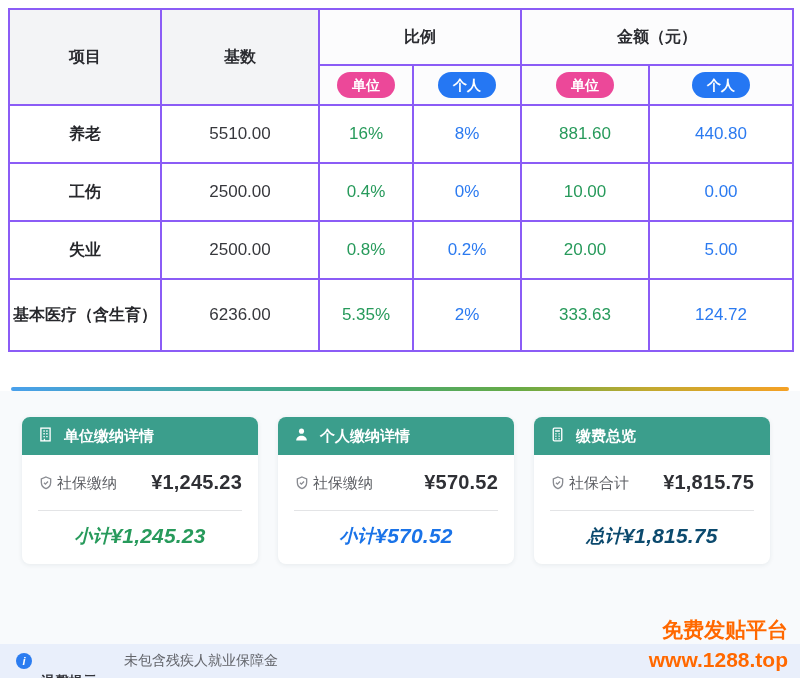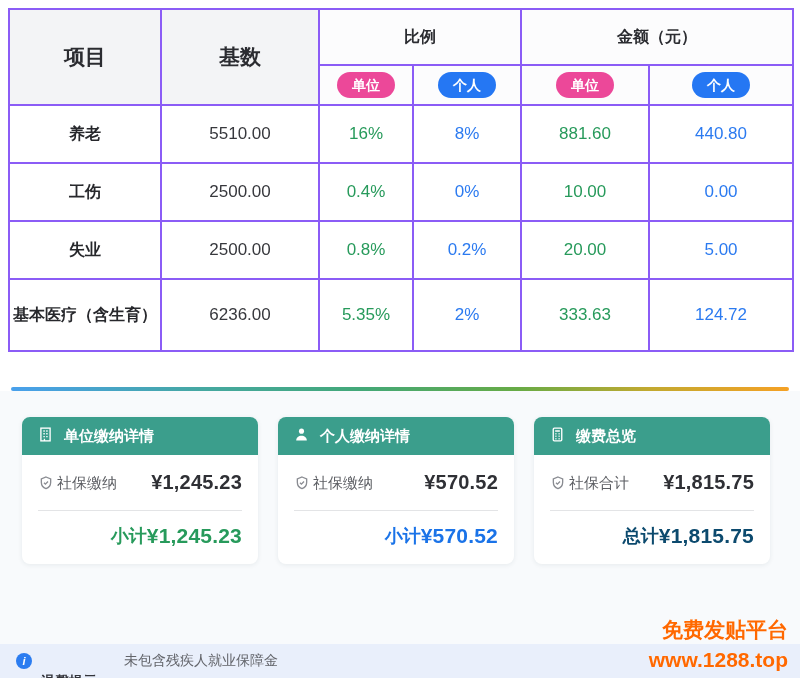--- a/index.html
+++ b/index.html
@@ -7,21 +7,21 @@
   body {
     font-family:"Liberation Sans","DejaVu Sans",sans-serif;
     background:#ffffff; color:#2b2c31;
   }
   .page { position:relative; width:800px; height:678px; display:flex; flex-direction:column; }
 
   
   .table-wrap { padding:8px 8px 0 8px; background:#fff; }
   table { width:784px; border-collapse:collapse; table-layout:fixed; }
   th, td { border:2px solid #8b5cf6; text-align:center; vertical-align:middle; }
-  th.item-h, th.base-h { background:#f3f4f6; font-size:21px; font-weight:bold; color:#2b2c31;margin-left:48px; }
+  th.item-h, th.base-h { background:#f3f4f6; font-size:16px; font-weight:bold; color:#2b2c31;margin-left:48px; }
   th.group-h { background:#fcfcfd; font-size:16px; font-weight:bold; color:#2b2c31; height:56px; }
   th.pill-h { background:#fcfcfd; height:40px; }
   td { background:#fff; font-size:17px; }
   tr.r-std { height:58px; }
   tr.r-tall { height:72px; }
   td.item-c { font-weight:bold; color:#27282c; font-size:16px; padding:0 3px; }
   td.base-c { color:#37383d; }
   .txt-green { color:#279a5b; }
   .txt-blue  { color:#2b7af0; }
   .pill { display:inline-block; min-width:58px; padding:5px 13px; border-radius:15px;
@@ -39,22 +39,22 @@
   .card { width:236px; background:#fff; border-radius:8px;
           box-shadow:0 1px 5px rgba(30,50,70,.08); overflow:hidden; }
   .card-header { background:#3b9e8c; height:38px; display:flex; align-items:center;
                  gap:10px; padding:0 15px; color:#fff; font-weight:bold; font-size:15px; }
   .card-row { display:flex; align-items:center; justify-content:space-between;
               padding:16px 16px 6px 16px; }
   .row-label { color:#5c5e63; font-size:15px; width:94px; line-height:1.55; }
   .shield { vertical-align:-3px; margin-right:3px; }
   .row-value { font-size:20px; font-weight:bold; color:#2f3035; letter-spacing:.2px; }
   .card-sep { border-top:1px solid #e3e4e6; margin:10px 16px 0 16px; }
-  .card-total { display:flex; justify-content:flex-end; align-items:center;
-                padding:13px 16px 16px 16px; }
+  .card-total { display:flex; justify-content:center; align-items:center;
+                padding:13px 16px 16px 16px;font-style:italic; }
   .total-label { font-size:18px; font-weight:bold; }
   .total-value { font-size:21px; font-weight:bold; letter-spacing:.2px; }
   .accent-green { color:#279a5b; } .accent-blue { color:#1a73e8; } .accent-red { color:#0c4a6e; }
 
   
   .tip-bar { background:#e9effb; height:34px; display:flex; align-items:center;
              padding:0 16px; gap:9px; font-size:14px; }
   .info-icon { width:16px; height:16px; border-radius:50%; background:#2b7cf0; color:#fff;
                font-size:11px; font-weight:bold; font-style:italic;
                display:flex; align-items:center; justify-content:center; flex:0 0 16px; }

